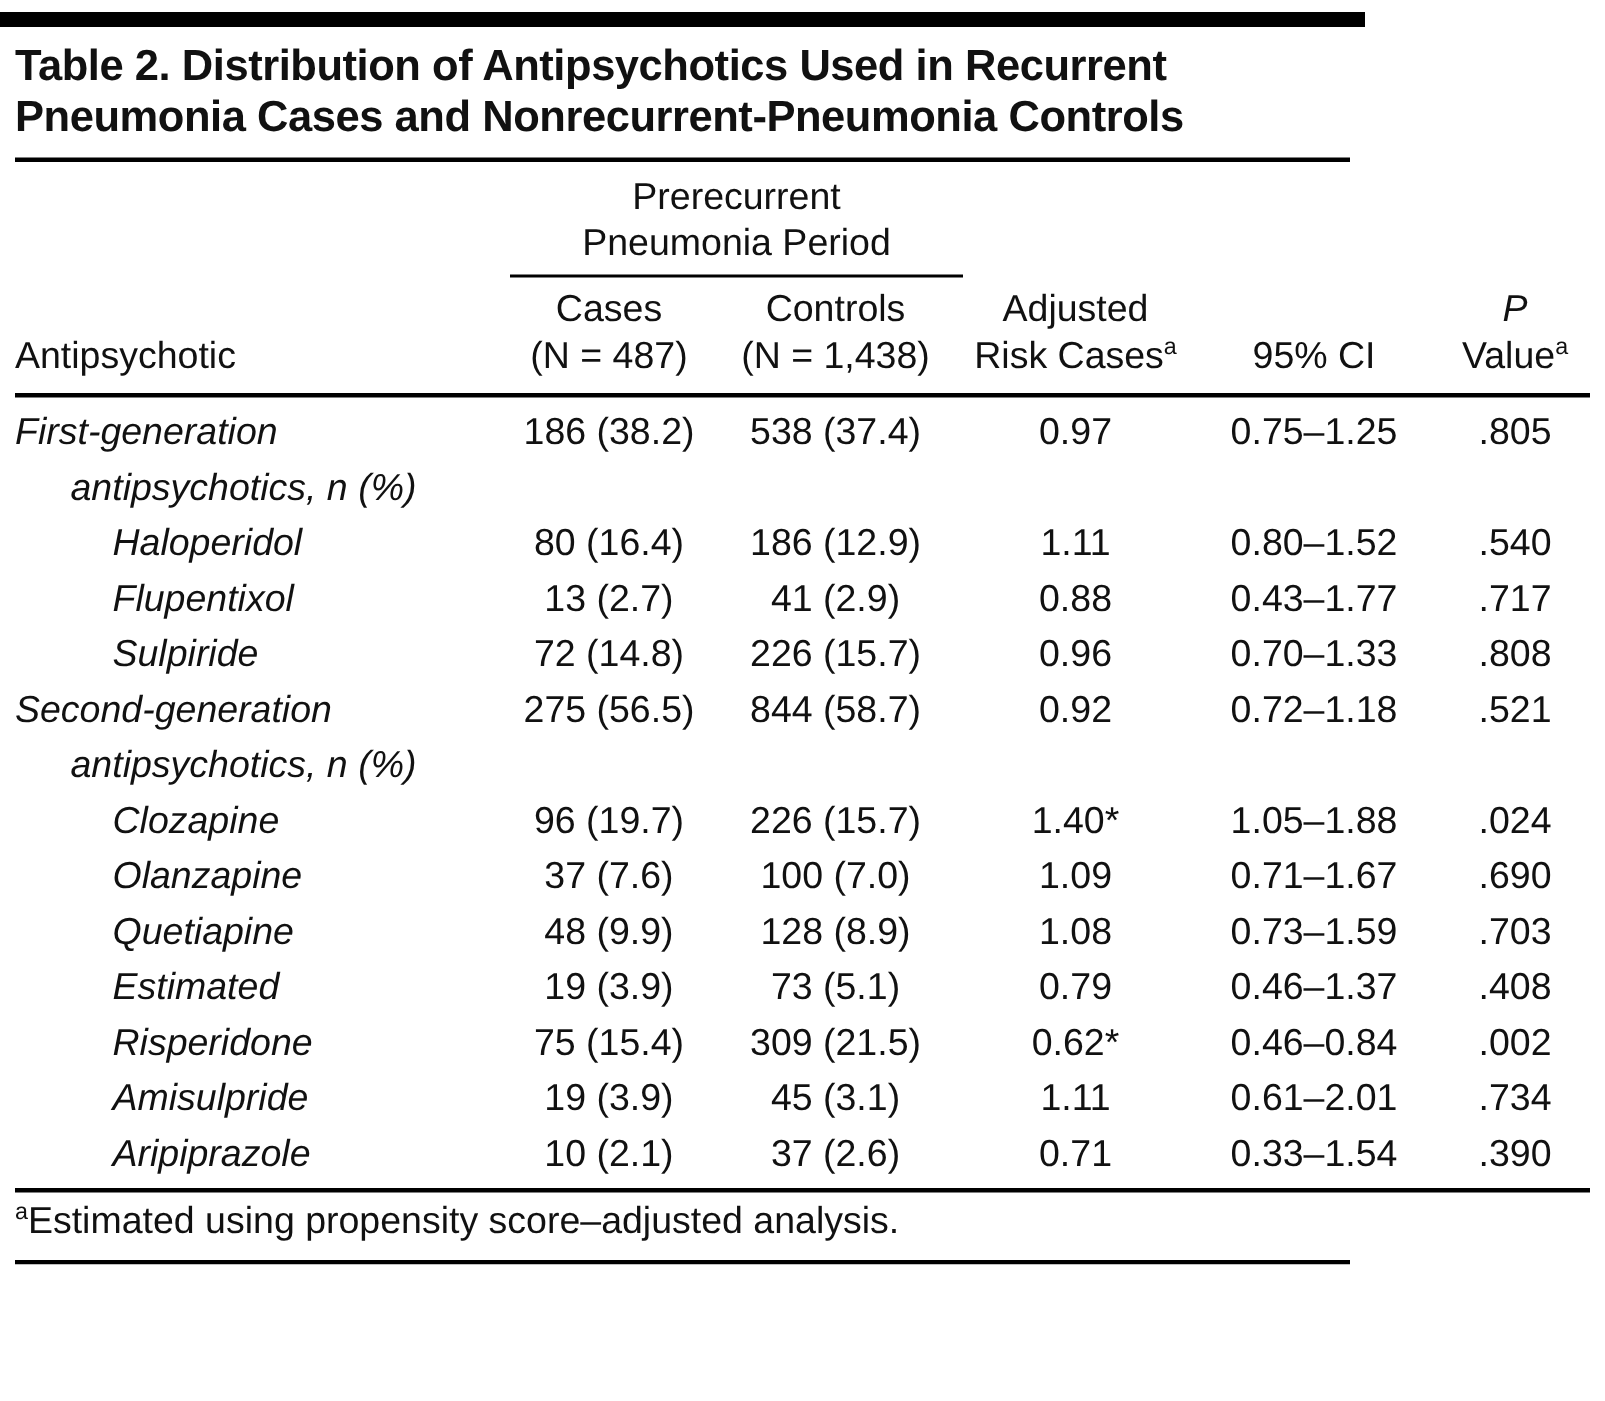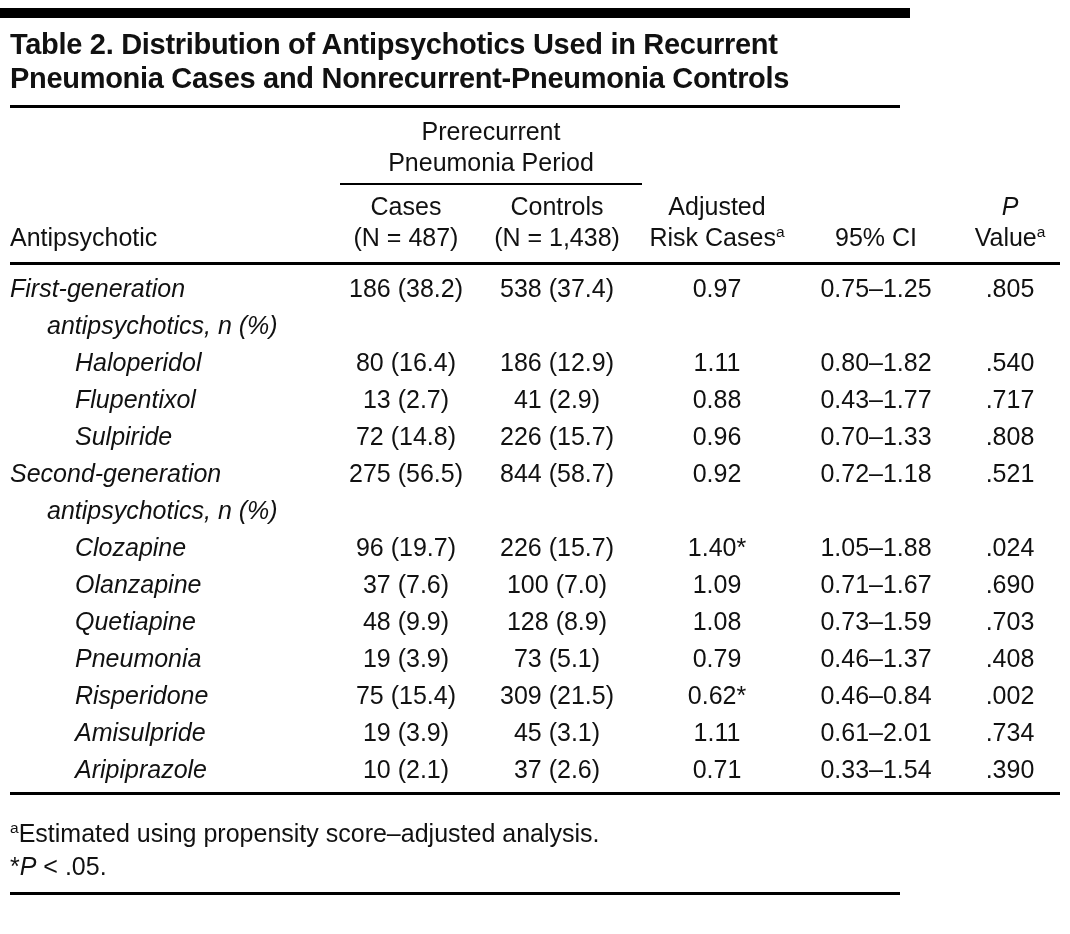--- a/index.html
+++ b/index.html
@@ -55,21 +55,21 @@
   }
   tbody tr:first-child td { padding-top: 5px; }
   tbody tr:last-child td { border-bottom: 3px solid #000000; padding-bottom: 4px; }
   .c-label { text-align: left; font-style: italic; }
   .c-label.group { padding-left: 37px; text-indent: -37px; }
   .c-label.drug { padding-left: 65px; }
   .c-num { text-align: center; }
   .footnotes {
     font-size: 25px;
     line-height: 33px;
-    padding: 22px 0 9px 0;
+    padding: 3px 0 9px 0;
     border-bottom: 3px solid #000000;
   }
   sup { font-size: 62%; vertical-align: super; line-height: 0; }
   i { font-style: italic; }
 </style>
 </head>
 <body>
 
 <div class="page">
   <div class="top-bar"></div>
@@ -126,21 +126,21 @@
           <td class="c-num">538 (37.4)</td>
           <td class="c-num">0.97</td>
           <td class="c-num">0.75–1.25</td>
           <td class="c-num">.805</td>
         </tr>
         <tr>
           <td class="c-label drug">Haloperidol</td>
           <td class="c-num">80 (16.4)</td>
           <td class="c-num">186 (12.9)</td>
           <td class="c-num">1.11</td>
-          <td class="c-num">0.80–1.82</td>
+          <td class="c-num">0.80–1.52</td>
           <td class="c-num">.540</td>
         </tr>
         <tr>
           <td class="c-label drug">Flupentixol</td>
           <td class="c-num">13 (2.7)</td>
           <td class="c-num">41 (2.9)</td>
           <td class="c-num">0.88</td>
           <td class="c-num">0.43–1.77</td>
           <td class="c-num">.717</td>
         </tr>
@@ -178,21 +178,21 @@
         </tr>
         <tr>
           <td class="c-label drug">Quetiapine</td>
           <td class="c-num">48 (9.9)</td>
           <td class="c-num">128 (8.9)</td>
           <td class="c-num">1.08</td>
           <td class="c-num">0.73–1.59</td>
           <td class="c-num">.703</td>
         </tr>
         <tr>
-          <td class="c-label drug">Pneumonia</td>
+          <td class="c-label drug">Estimated</td>
           <td class="c-num">19 (3.9)</td>
           <td class="c-num">73 (5.1)</td>
           <td class="c-num">0.79</td>
           <td class="c-num">0.46–1.37</td>
           <td class="c-num">.408</td>
         </tr>
         <tr>
           <td class="c-label drug">Risperidone</td>
           <td class="c-num">75 (15.4)</td>
           <td class="c-num">309 (21.5)</td>
@@ -216,19 +216,16 @@
           <td class="c-num">0.33–1.54</td>
           <td class="c-num">.390</td>
         </tr>
       </tbody>
     </table>
 
     <div class="footnotes">
       <div class="footnote">
         <sup>a</sup><span>Estimated using propensity score–adjusted analysis.</span>
       </div>
-      <div class="footnote">
-        <span>*</span><i>P</i><span> &lt; .05.</span>
-      </div>
     </div>
 
   </div>
 </div>
 
 </body></html>

